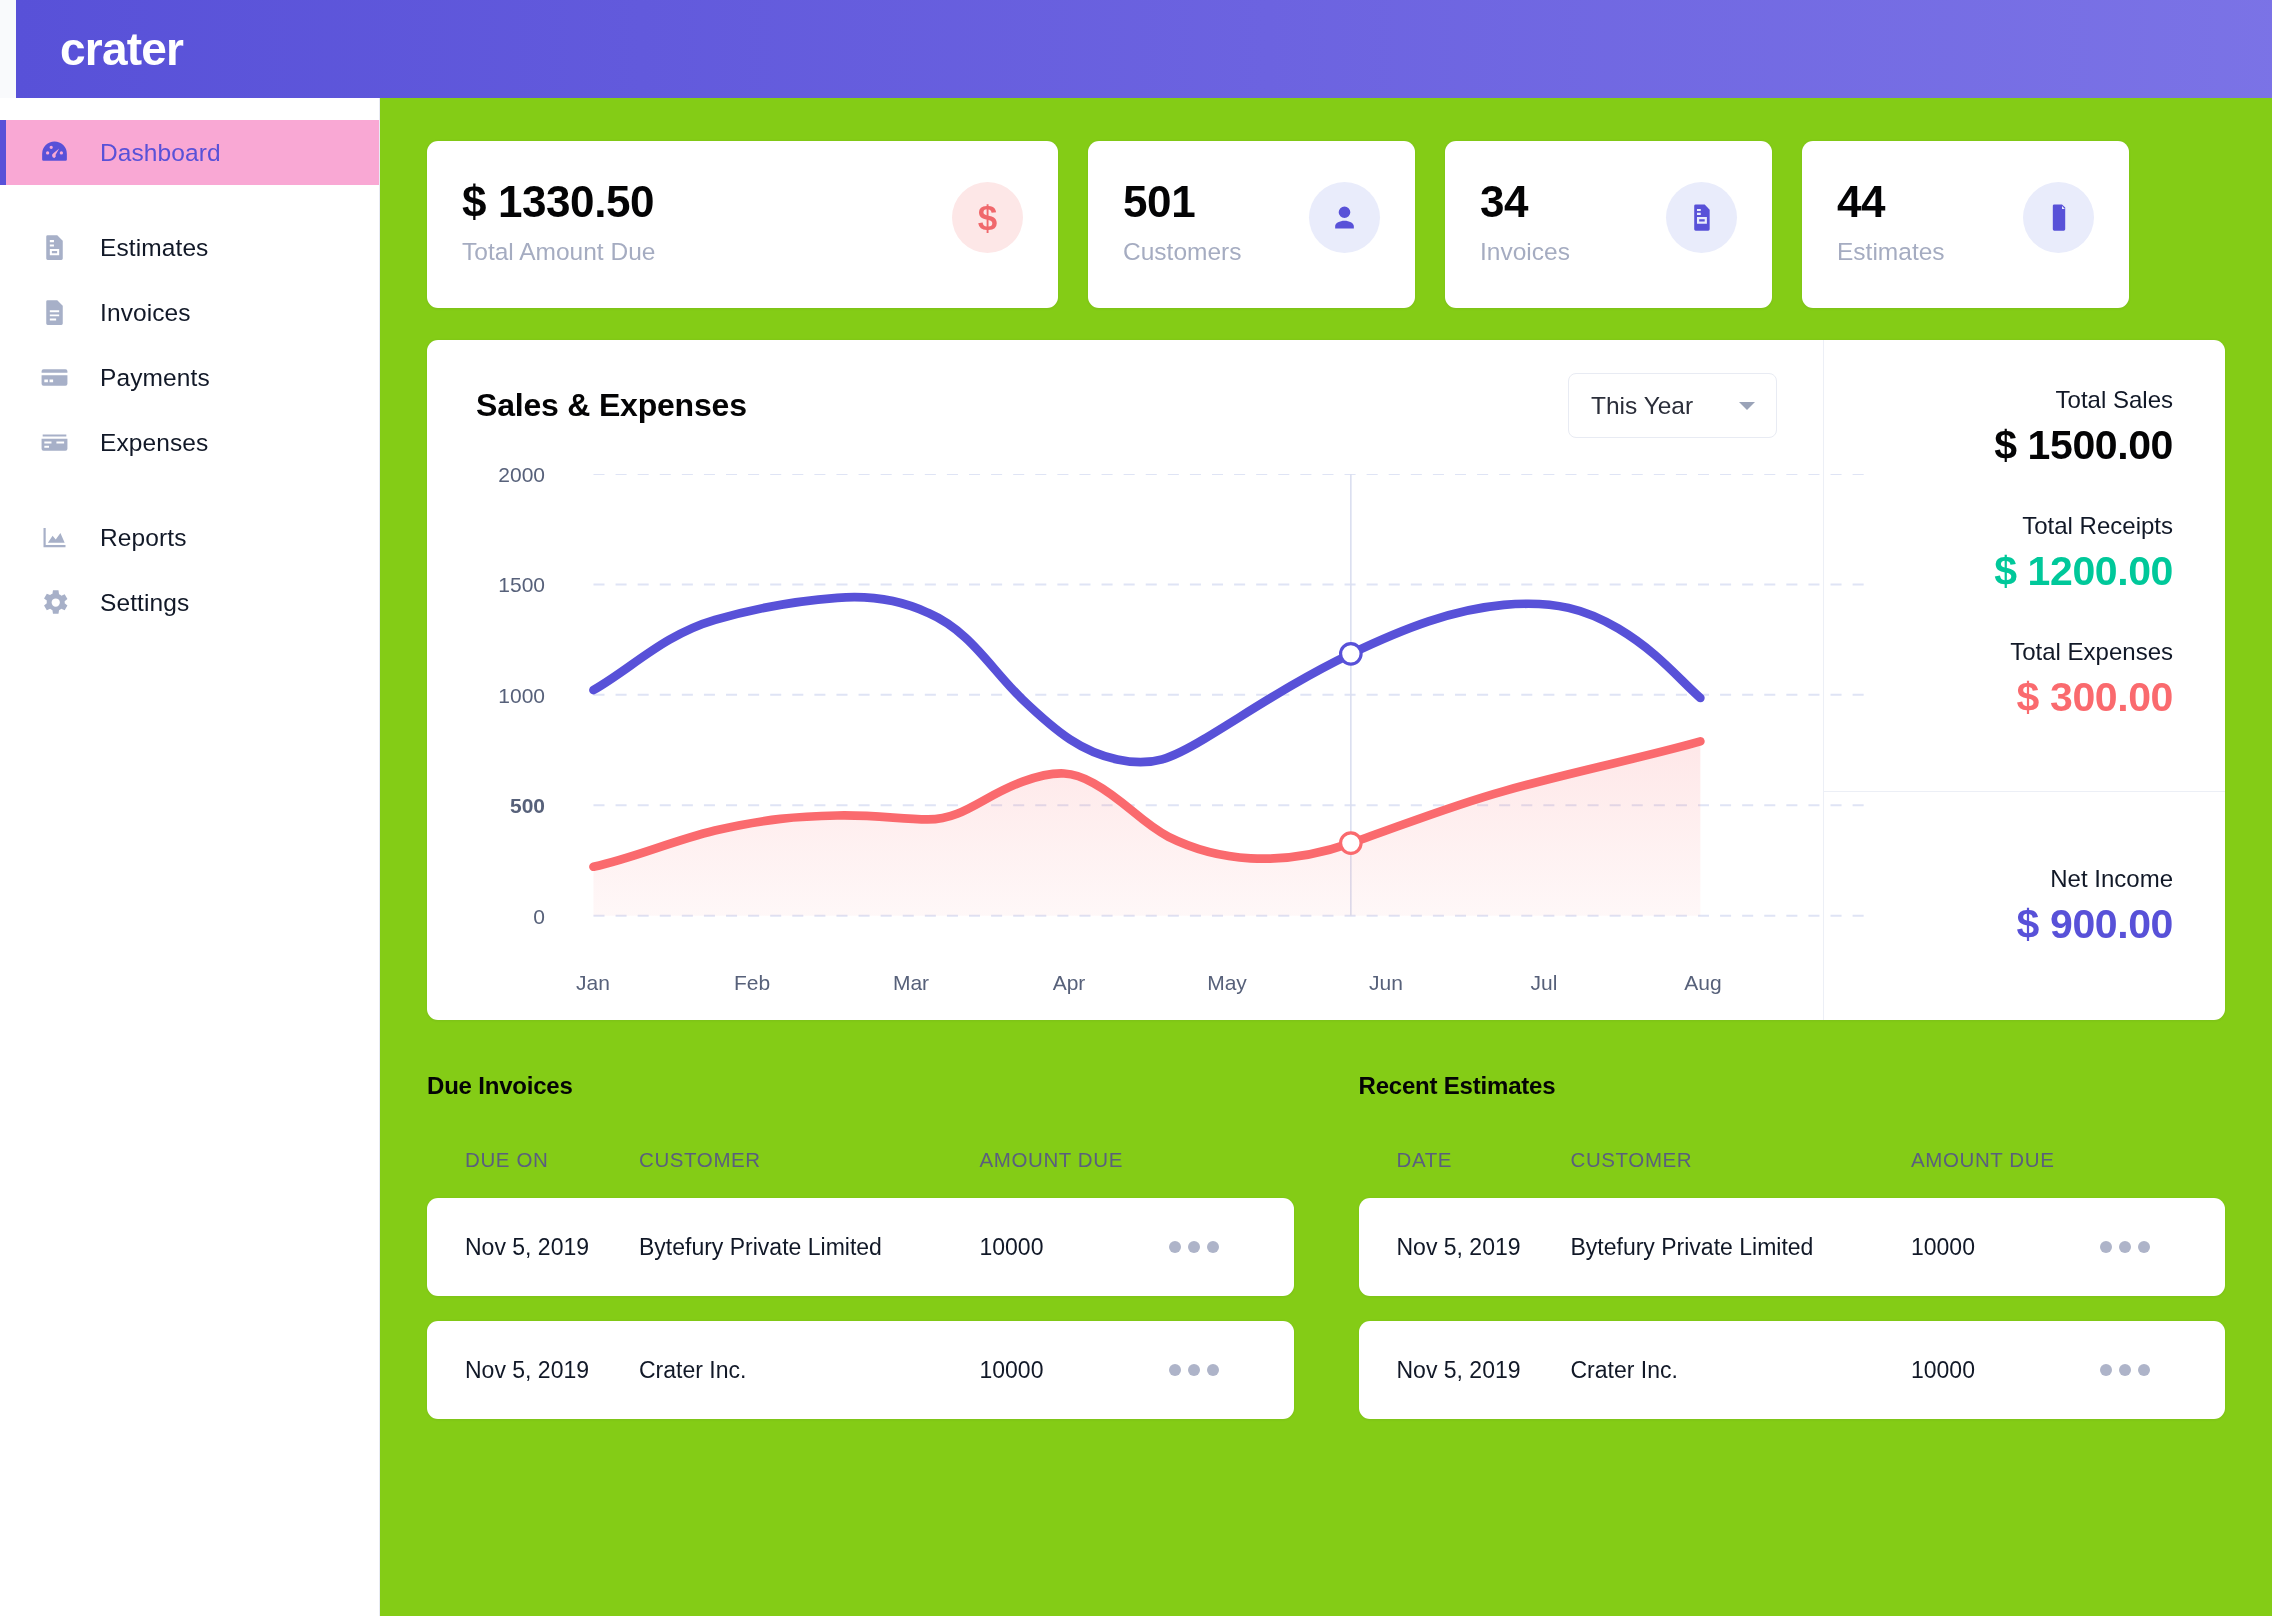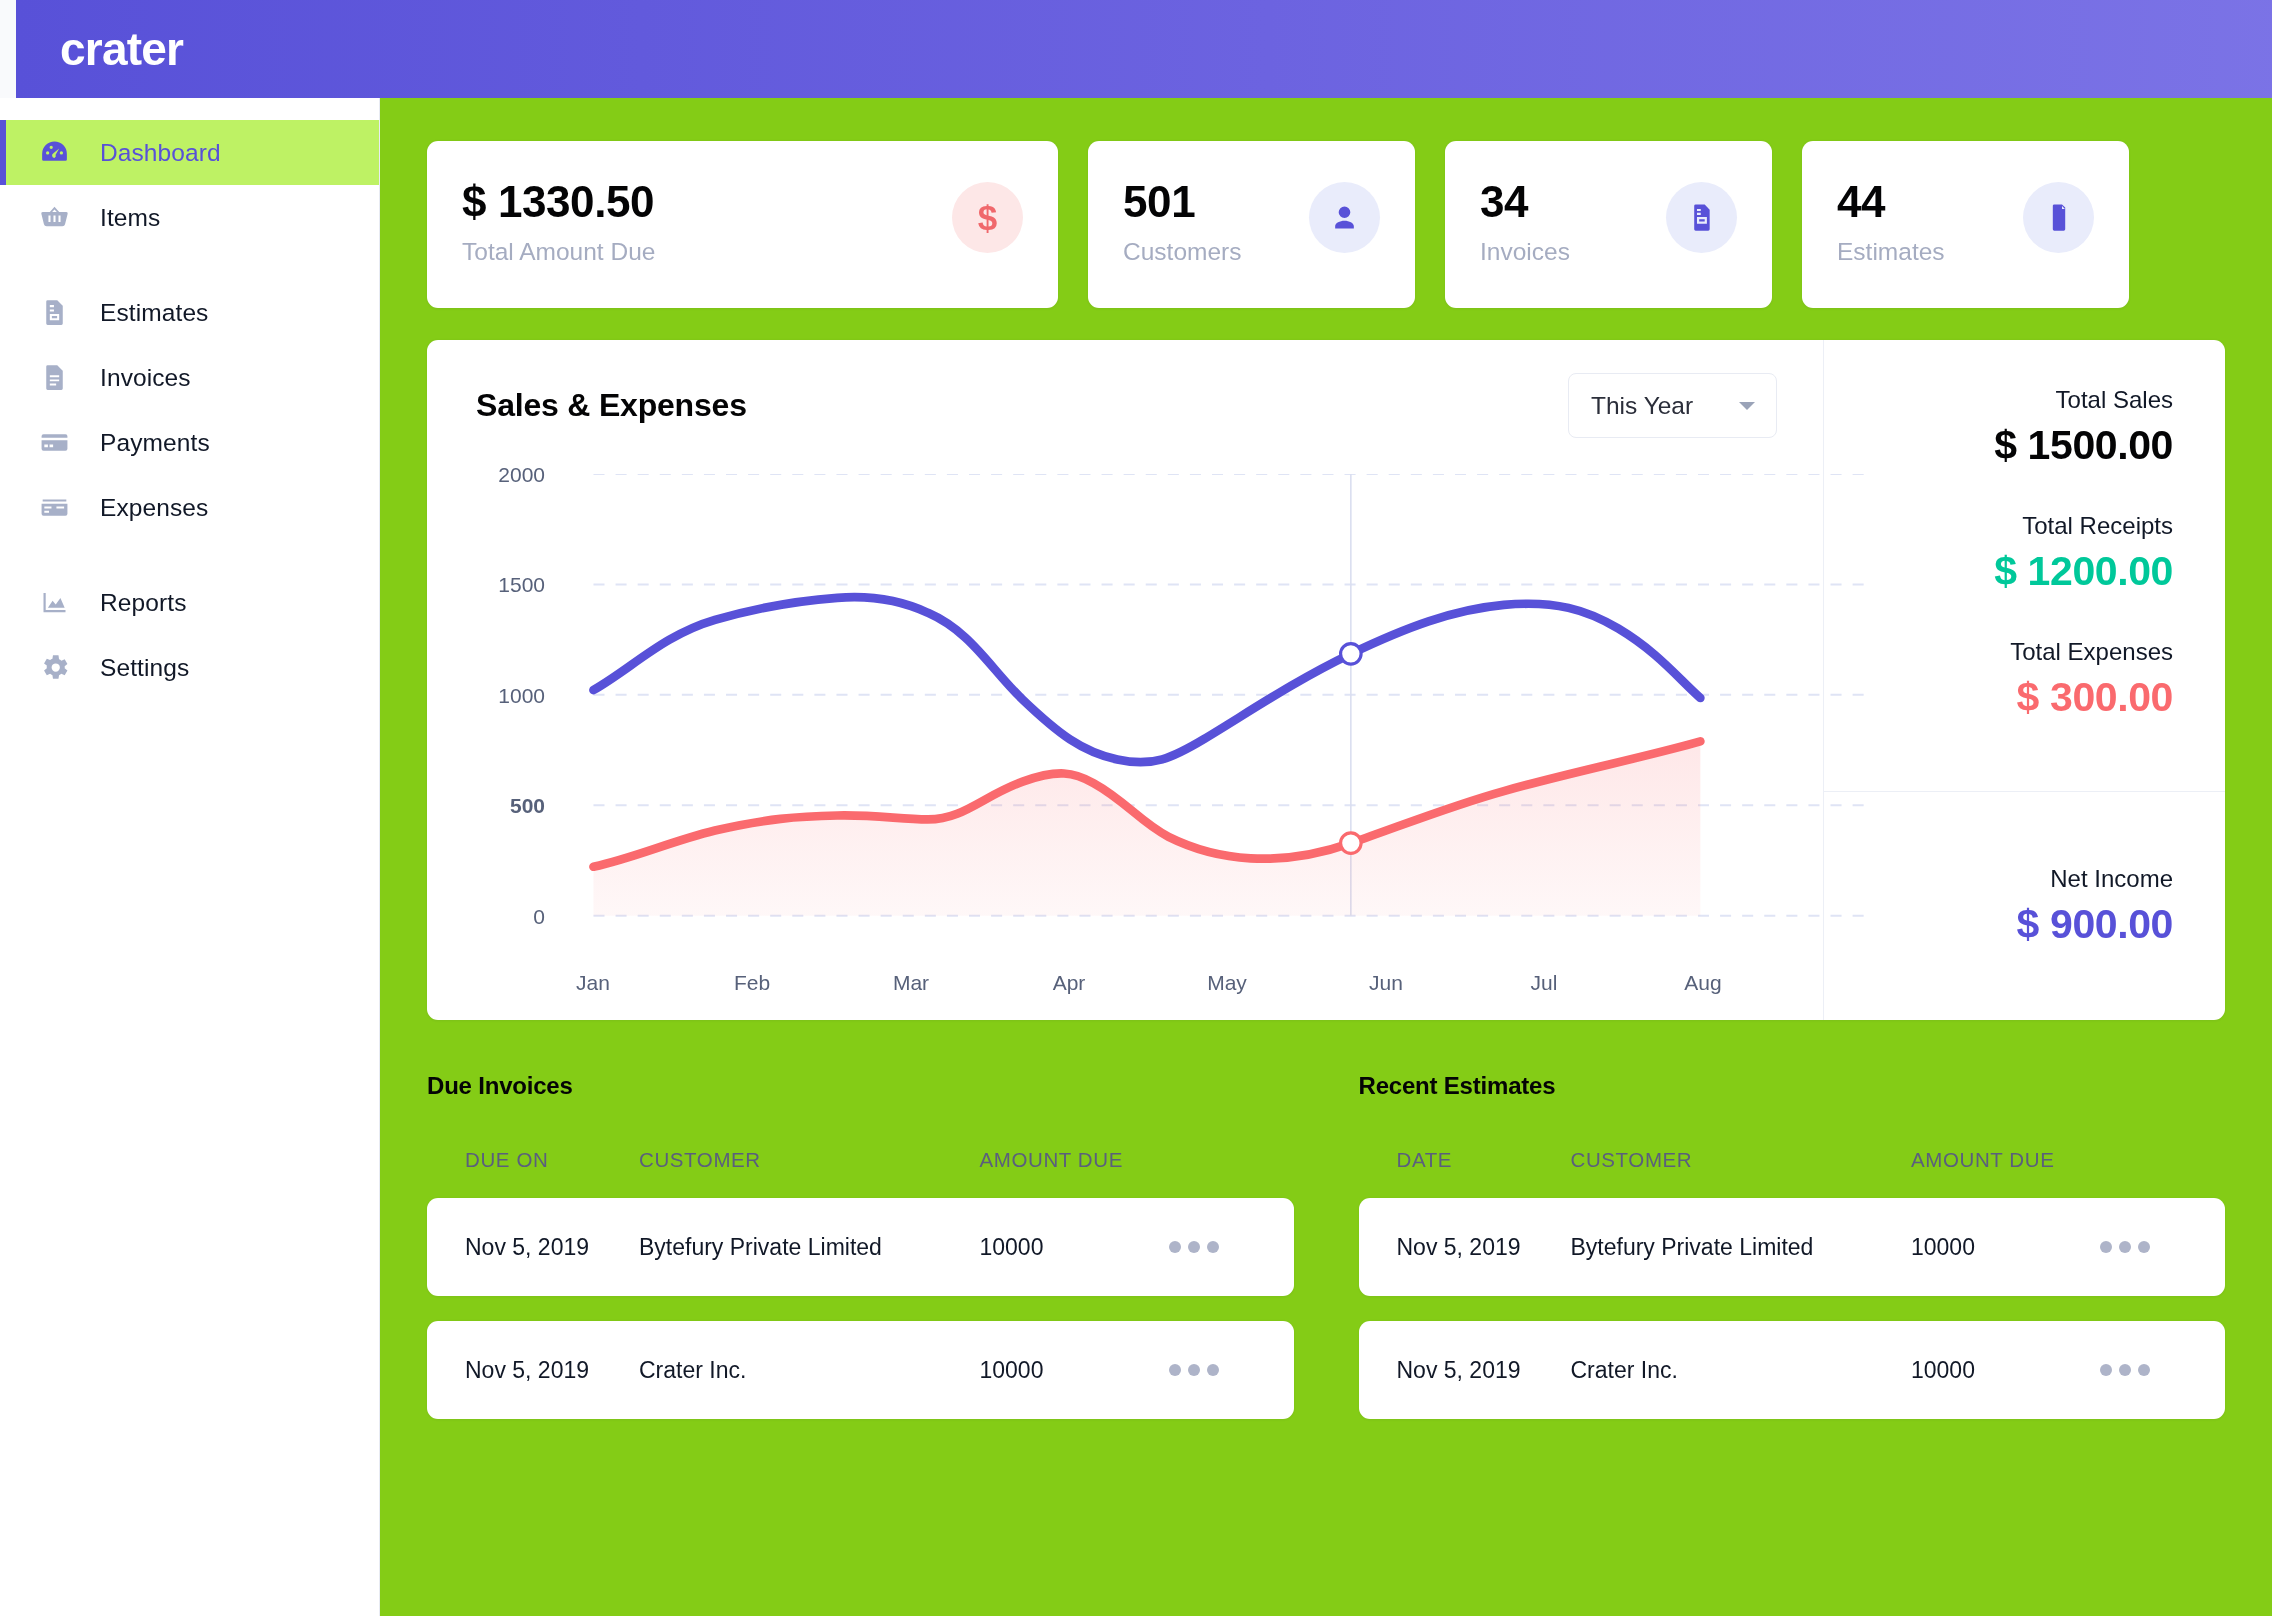--- a/index.html
+++ b/index.html
@@ -25,21 +25,21 @@
   
   .sidebar {
     position: absolute; left: 0; top: 98px; width: 380px; height: 1518px;
     background: #ffffff; border-right: 0.8px solid #e8ebf3;
   }
   .nav { padding-top: 22px; }
   .nav-item {
     position: relative; display: flex; align-items: center;
     height: 65px; padding-left: 36px; cursor: pointer;
   }
-  .nav-item.active { background: #bef264; }
+  .nav-item.active { background: #f9a8d4; }
   .nav-item.active::before {
     content: ""; position: absolute; left: 0; top: 0;
     width: 5.5px; height: 100%; background: #5851d8;
   }
   .nav-icon {
     width: 36px; height: 36px; display: flex; align-items: center;
     justify-content: center; margin-right: 28px; flex: 0 0 auto;
   }
   .nav-icon svg { width: 33px; height: 33px; display: block; }
   .nav-label { font-size: 24.5px; color: #111827; font-weight: 400; letter-spacing: 0.1px; }
@@ -163,28 +163,20 @@
 
       <div class="nav-item active">
         <span class="nav-icon">
           <svg viewBox="0 0 24 24">
               <path fill="#5851d8" d="M12 4a9 9 0 0 0-9 9v4a1 1 0 0 0 1 1h16a1 1 0 0 0 1-1v-4a9 9 0 0 0-9-9zm-5 9.5a1.2 1.2 0 1 1 0-2.4 1.2 1.2 0 0 1 0 2.4zm2.6-4.1a1.2 1.2 0 1 1 0-2.4 1.2 1.2 0 0 1 0 2.4zM12 16a1.8 1.8 0 0 1-.8-3.4l4.2-3.5-2.6 4.6A1.8 1.8 0 0 1 12 16zm5-2.5a1.2 1.2 0 1 1 0-2.4 1.2 1.2 0 0 1 0 2.4z"></path>
             </svg>
         </span>
         <span class="nav-label">Dashboard</span>
       </div>
 
-      <div class="nav-item">
-        <span class="nav-icon">
-          <svg viewBox="0 0 24 24">
-              <path fill="#a7b0c8" d="M12 4.2 8.6 8H3.4a1 1 0 0 0-.97 1.24l1.9 7.6A2 2 0 0 0 6.27 18.4h11.46a2 2 0 0 0 1.94-1.56l1.9-7.6A1 1 0 0 0 20.6 8h-5.2L12 4.2zm0 1.9 1.7 1.9h-3.4L12 6.1zM7.6 10.6h1.5v4.6H7.6v-4.6zm3.65 0h1.5v4.6h-1.5v-4.6zm3.65 0h1.5v4.6h-1.5v-4.6z"></path>
-            </svg>
-        </span>
-        <span class="nav-label">Items</span>
-      </div>
 
       <div class="nav-gap"></div>
 
       <div class="nav-item">
         <span class="nav-icon">
           <svg viewBox="0 0 24 24">
               <path fill="#a7b0c8" d="M14 3H7a1 1 0 0 0-1 1v16a1 1 0 0 0 1 1h10a1 1 0 0 0 1-1V7l-4-4zm-5.4 3.6h3v1.5h-3V6.6zm0 3.2h3v1.5h-3V9.8zm0 3.2h6.8v4.6H8.6V13zm1.5 1.5v1.6h3.8v-1.6h-3.8z"></path>
             </svg>
         </span>
         <span class="nav-label">Estimates</span>

